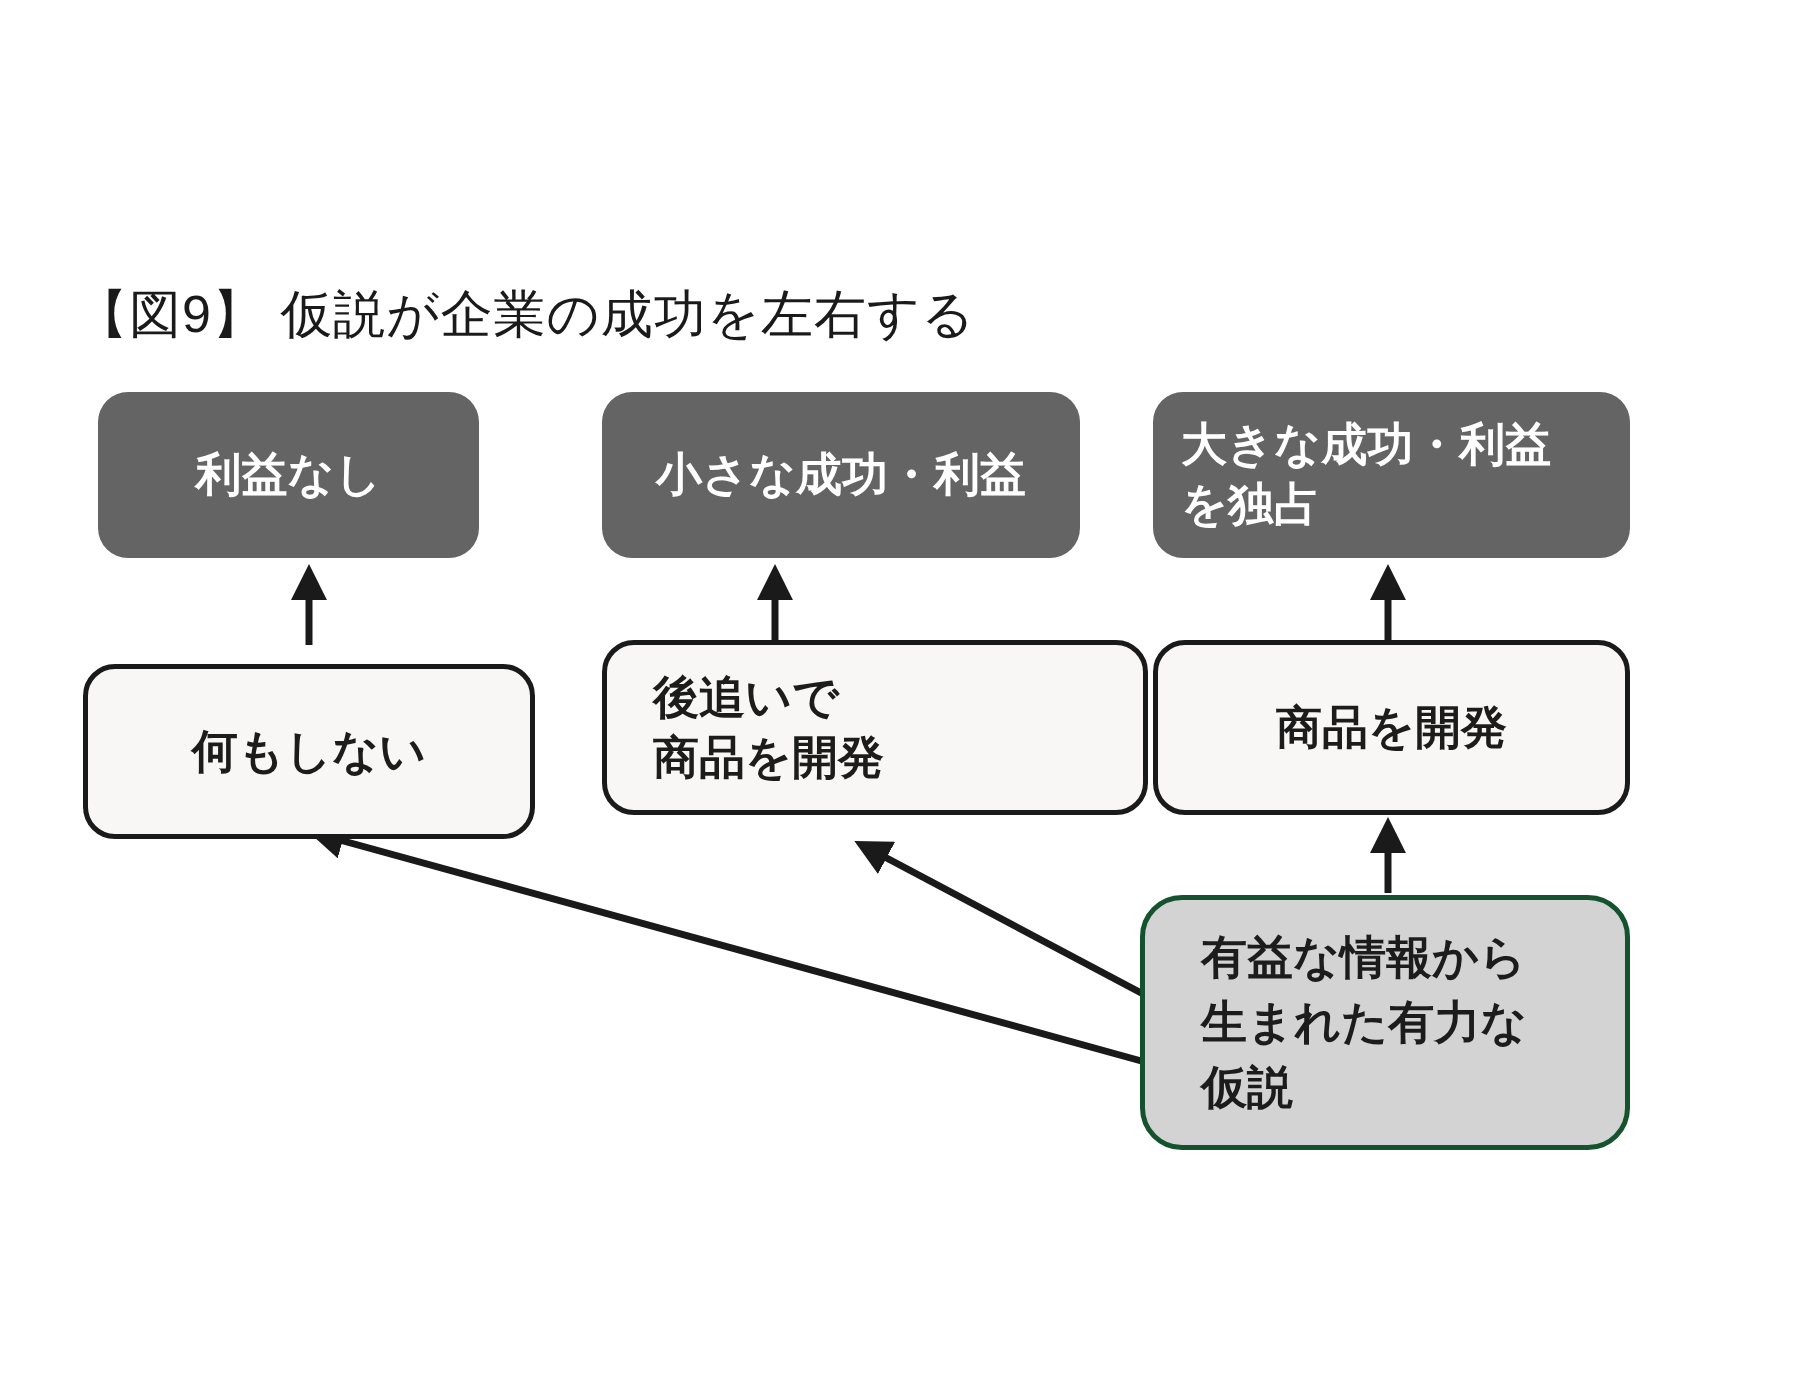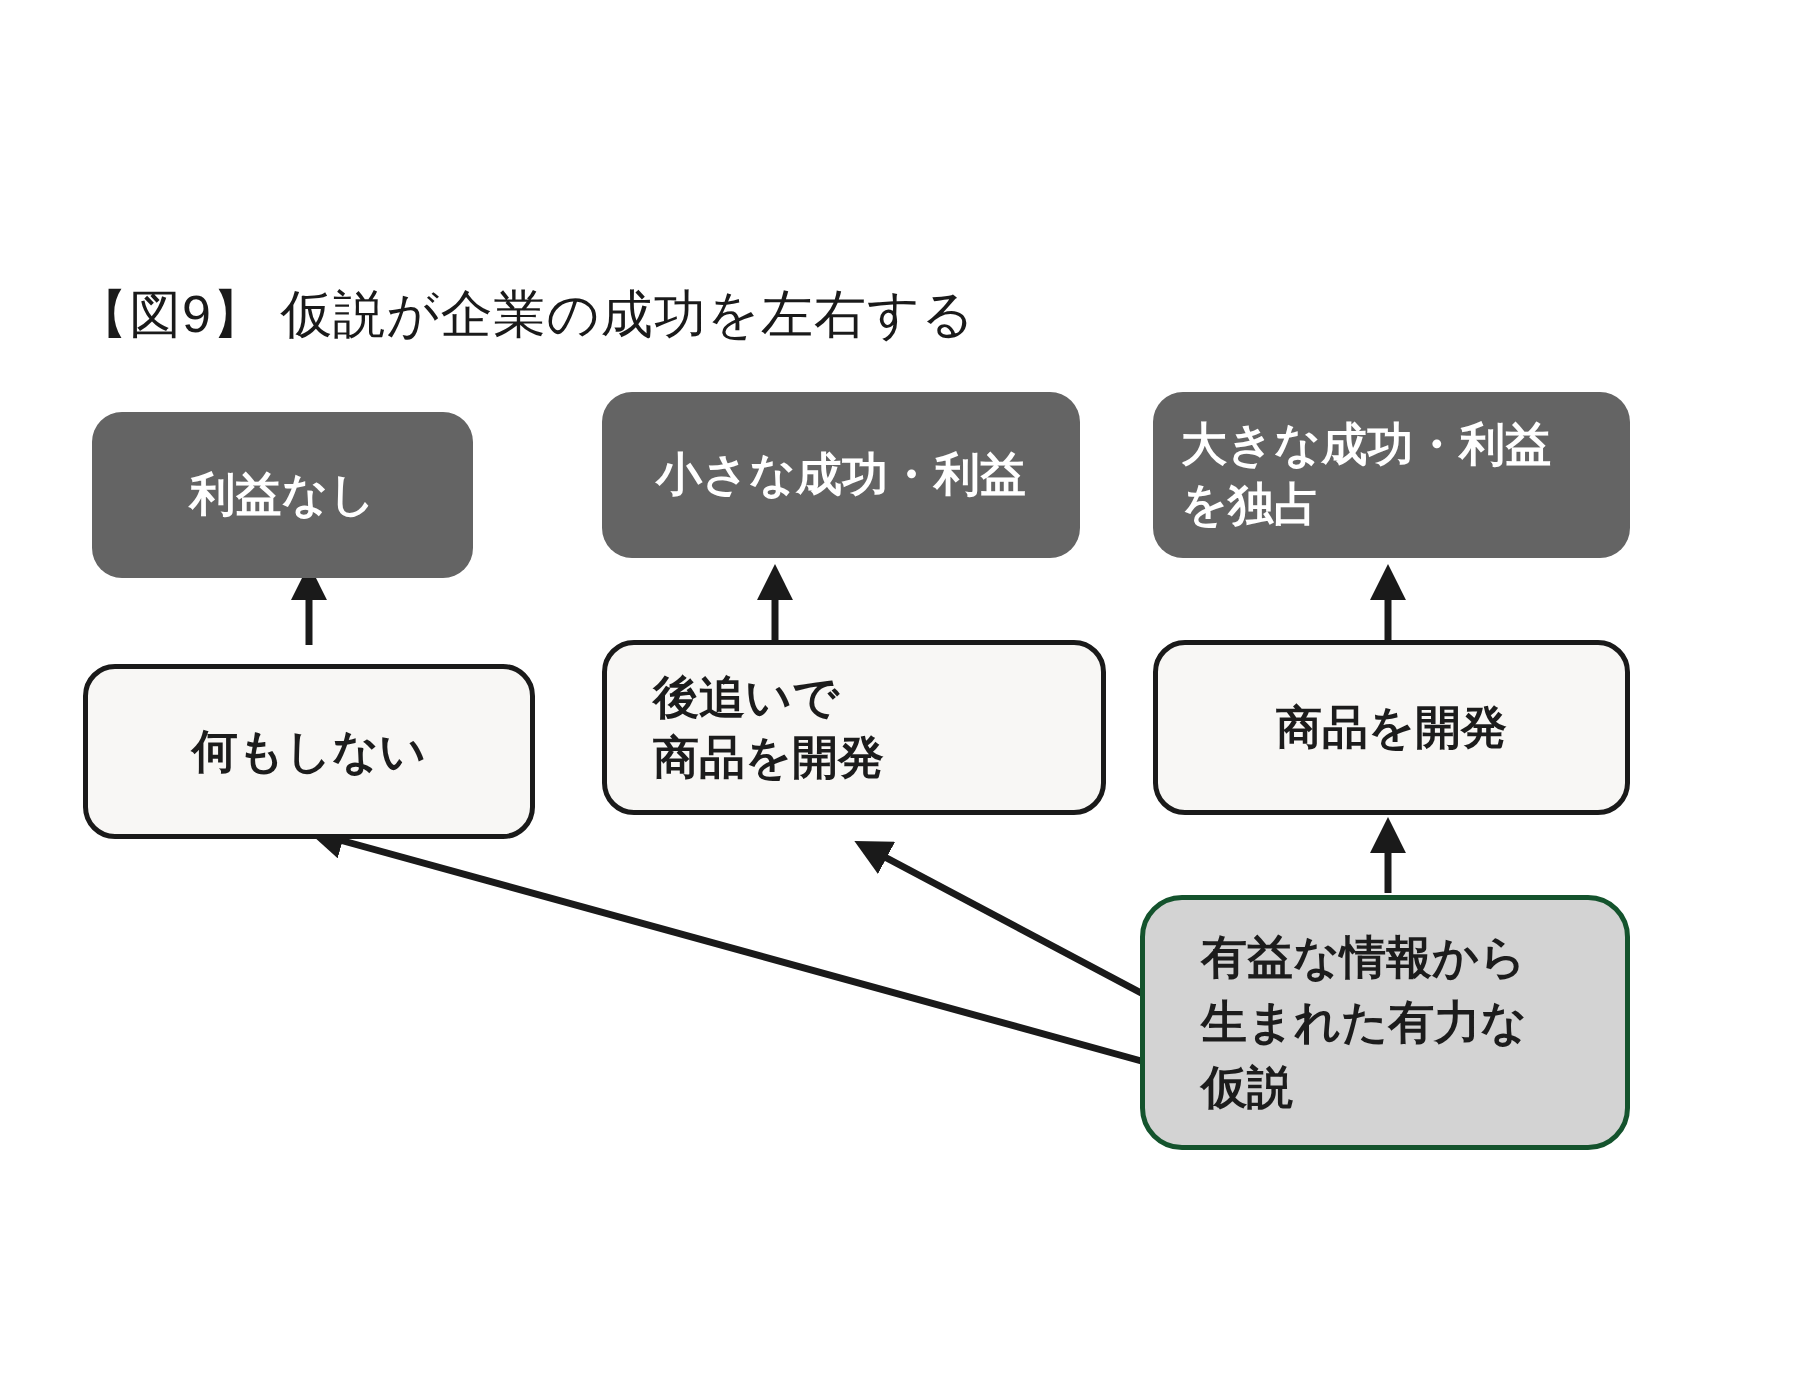--- a/index.html
+++ b/index.html
@@ -47,25 +47,25 @@
     background:#d3d3d3;
     color:#1c1c1c;
     font-weight:600;
     border:5px solid #14532d;
     border-radius:42px;
     line-height:1.42;
   }
   .center{justify-content:center;text-align:center;}
   .leftpad{justify-content:flex-start;text-align:left;}
 
-  #box-no-profit      {left:92px;  top:392px; width:381px; height:166px;margin-top:20px;}
+  #box-no-profit      {left:98px;  top:392px; width:381px; height:166px;}
   #box-small-success  {left:602px; top:392px; width:478px; height:166px;}
   #box-big-success    {left:1153px;top:392px; width:477px; height:166px; padding-left:28px;}
   #box-do-nothing     {left:83px;  top:640px; width:452px; height:175px;margin-top:24px;}
-  #box-follow-develop {left:602px; top:640px; width:504px; height:175px; padding-left:46px;}
+  #box-follow-develop {left:602px; top:640px; width:546px; height:175px; padding-left:46px;}
   #box-develop        {left:1153px;top:640px; width:477px; height:175px;}
   #box-hypothesis     {left:1140px;top:895px; width:490px; height:255px; padding-left:56px;}
 
   svg.arrows{position:absolute;left:0;top:0;width:1800px;height:1374px;}
   svg.arrows line{stroke:#1a1a1a;stroke-width:7;}
 </style>
 </head>
 <body>
 
 <div class="canvas">

